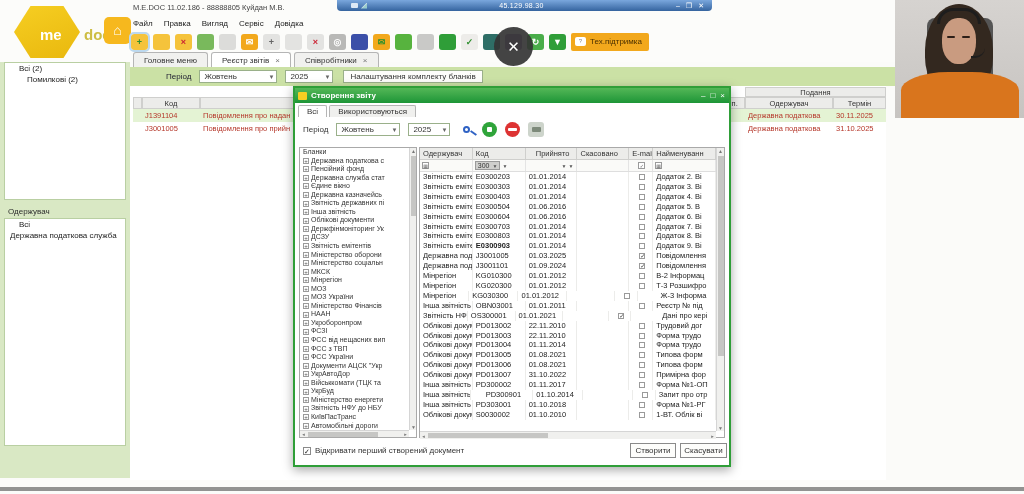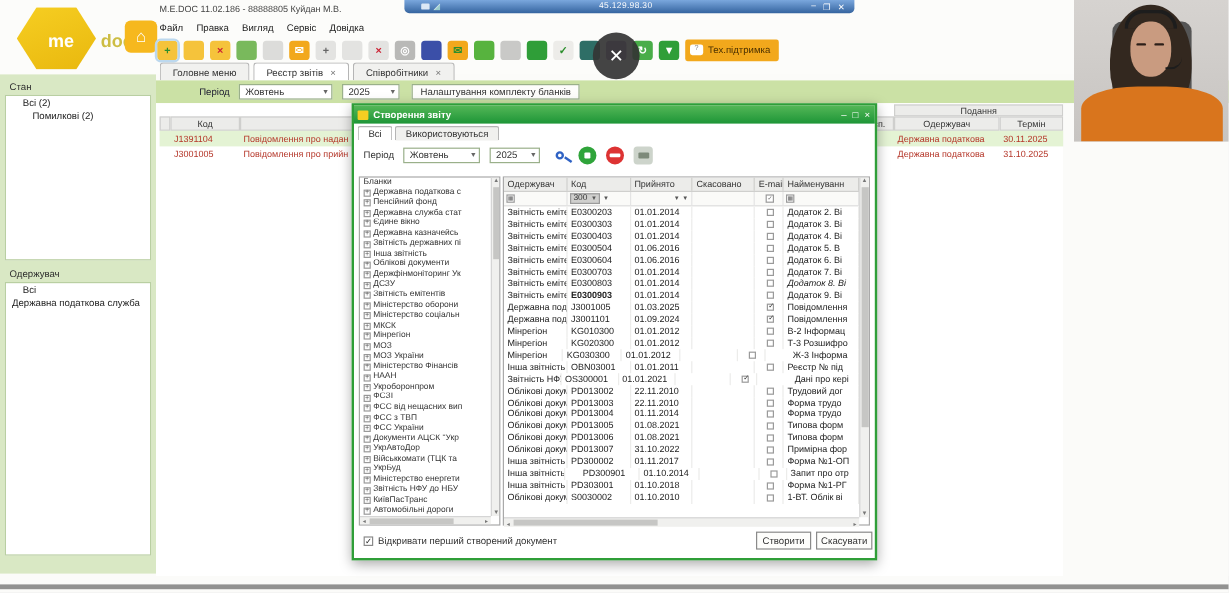--- a/index.html
+++ b/index.html
@@ -209,21 +209,20 @@
         <span class="arr">▼</span>
     </span>
     <span class="combo" style="width:48px">
       <span>2025</span>
         <span class="arr">▼</span>
     </span>
     <span class="band-btn">Налаштування комплекту бланків</span>
   </div>
 
   <div class="sidebar">
-    <div class="side-header" style="padding-top:6px">Стан</div>
     <div class="side-panel" id="statePanel" style="height:138px">
         <div class="side-item" style="padding-left: 14px;">Всі (2)</div>
         <div class="side-item" style="padding-left: 22px;">Помилкові (2)</div>
       </div>
     <div class="side-header" style="margin-top:4px">Одержувач</div>
     <div class="side-panel" id="receiverPanel" style="height:228px">
         <div class="side-item" style="padding-left: 14px;">Всі</div>
         <div class="side-item" style="padding-left: 5px;">Державна податкова служба</div>
       </div>
   </div>
@@ -428,21 +427,21 @@
         <span class="scroll-arr" style="left:0">◂</span>
         <div class="thumb-h"></div>
         <span class="scroll-arr" style="right:0">▸</span>
       </div>
     </div>
 
     <div class="dlg-table">
       <div class="dt-head" id="dtHead">
           <div class="dt-hc" style="width: 53px; text-align: left;">Одержувач</div>
           <div class="dt-hc" style="width: 53px; text-align: left;">Код</div>
-          <div class="dt-hc" style="width: 52px; text-align: left;">Прийнято</div>
+          <div class="dt-hc" style="width: 52px; text-align: center;">Прийнято</div>
           <div class="dt-hc" style="width: 52px; text-align: left;">Скасовано</div>
           <div class="dt-hc" style="width: 24px; text-align: left;">E-mail</div>
           <div class="dt-hc" style="width: 63px; text-align: left;">Найменуванн</div>
         </div>
       <div class="dt-filter" id="dtFilter">
           <div class="dt-fc" style="width: 53px;">
             <div class="f-ic">▦</div>
           </div>
           <div class="dt-fc" style="width: 53px;">
             <div class="f-box">
@@ -525,21 +524,21 @@
             <div class="dt-c" style="width: 63px;">Додаток 7. Ві</div>
           </div>
           <div class="dt-row">
             <div class="dt-c" style="width: 53px;">Звітність емітент</div>
             <div class="dt-c" style="width: 53px;">E0300803</div>
             <div class="dt-c" style="width: 52px;">01.01.2014</div>
             <div class="dt-c" style="width: 52px;"></div>
             <div class="dt-c" style="width: 24px;">
               <div class="chk"></div>
             </div>
-            <div class="dt-c" style="width: 63px; font-style: italic;">Додаток 8. Ві</div>
+            <div class="dt-c" style="width: 63px;">Додаток 8. Ві</div>
           </div>
           <div class="dt-row">
             <div class="dt-c" style="width: 53px;">Звітність емітент</div>
             <div class="dt-c" style="width: 53px; font-weight: bold;">E0300903</div>
             <div class="dt-c" style="width: 52px;">01.01.2014</div>
             <div class="dt-c" style="width: 52px;"></div>
             <div class="dt-c" style="width: 24px;">
               <div class="chk"></div>
             </div>
             <div class="dt-c" style="width: 63px;">Додаток 9. Ві</div>

